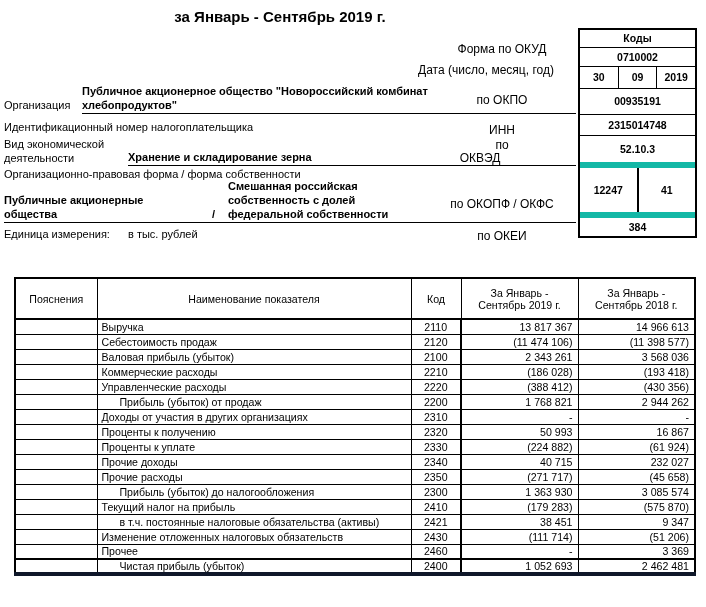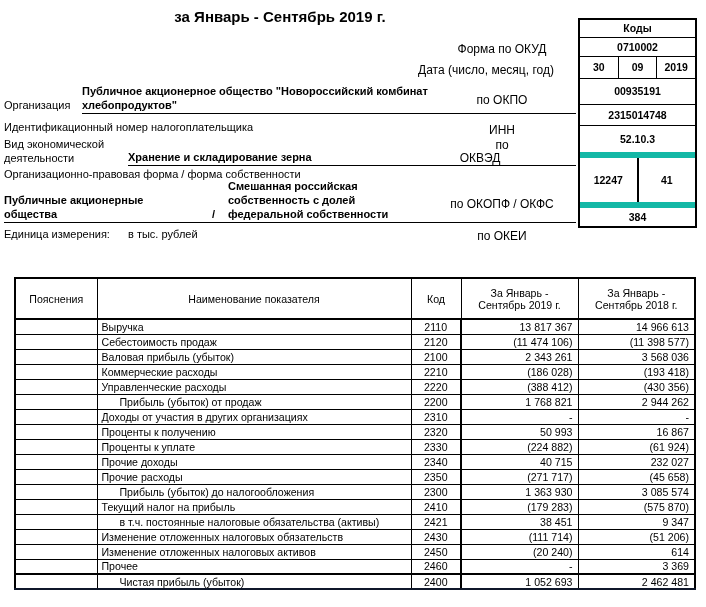--- a/index.html
+++ b/index.html
@@ -35,21 +35,21 @@
     font-size: 15px;
     font-weight: bold;
     margin-top: 4px;
     line-height: 14px;
   }
 
   
   .codes-box {
     position: absolute;
     left: 578px;
-    top: 18px;
+    top: 28px;
     width: 119px;
     border: 2px solid #000;
     box-sizing: border-box;
   }
   .codes-row {
     display: flex;
     border-bottom: 1px solid #000;
     box-sizing: border-box;
   }
   .codes-row:last-child { border-bottom: none; }
@@ -129,21 +129,21 @@
   .col-code { width: 50px; }
   .col-val  { width: 117px; }
 
   .main-table tbody td {
     height: 15px;
     vertical-align: middle;
   }
   .main-table tbody td.c-expl { border-left: 2px solid #000; }
   .main-table tbody td.c-val2 { border-right: 2px solid #000; }
   .main-table tbody td.c-val1 { border-left: 2px solid #000; }
-  .main-table tbody tr:last-child td { border-bottom: 2px solid #0f172a; }
+  .main-table tbody tr:last-child td { border-bottom: 4px solid #0f172a; }
   .main-table tbody tr.row-total td { border-top: 2px solid #000; }
 
   td.name-cell { text-align: left; padding-left: 4px; }
   td.name-cell.indent { padding-left: 22px; }
   td.code-cell { text-align: center; }
   td.val-cell  { text-align: right; padding-right: 5px; }
 
   .tall-row td { height: 32px; }
   .tall-row td.name-cell {
     vertical-align: middle;
@@ -346,27 +346,20 @@
       </tr>
       <tr>
         <td class="c-expl"></td>
         <td class="name-cell">Изменение отложенных налоговых обязательств</td>
         <td class="code-cell">2430</td>
         <td class="val-cell c-val1">(111 714)</td>
         <td class="val-cell c-val2">(51 206)</td>
       </tr>
       <tr>
         <td class="c-expl"></td>
-        <td class="name-cell">Изменение отложенных налоговых активов</td>
-        <td class="code-cell">2450</td>
-        <td class="val-cell c-val1">(20 240)</td>
-        <td class="val-cell c-val2">614</td>
-      </tr>
-      <tr>
-        <td class="c-expl"></td>
         <td class="name-cell">Прочее</td>
         <td class="code-cell">2460</td>
         <td class="val-cell c-val1">-</td>
         <td class="val-cell c-val2">3 369</td>
       </tr>
       <tr class="row-total">
         <td class="c-expl"></td>
         <td class="name-cell indent">Чистая прибыль (убыток)</td>
         <td class="code-cell">2400</td>
         <td class="val-cell c-val1">1 052 693</td>

